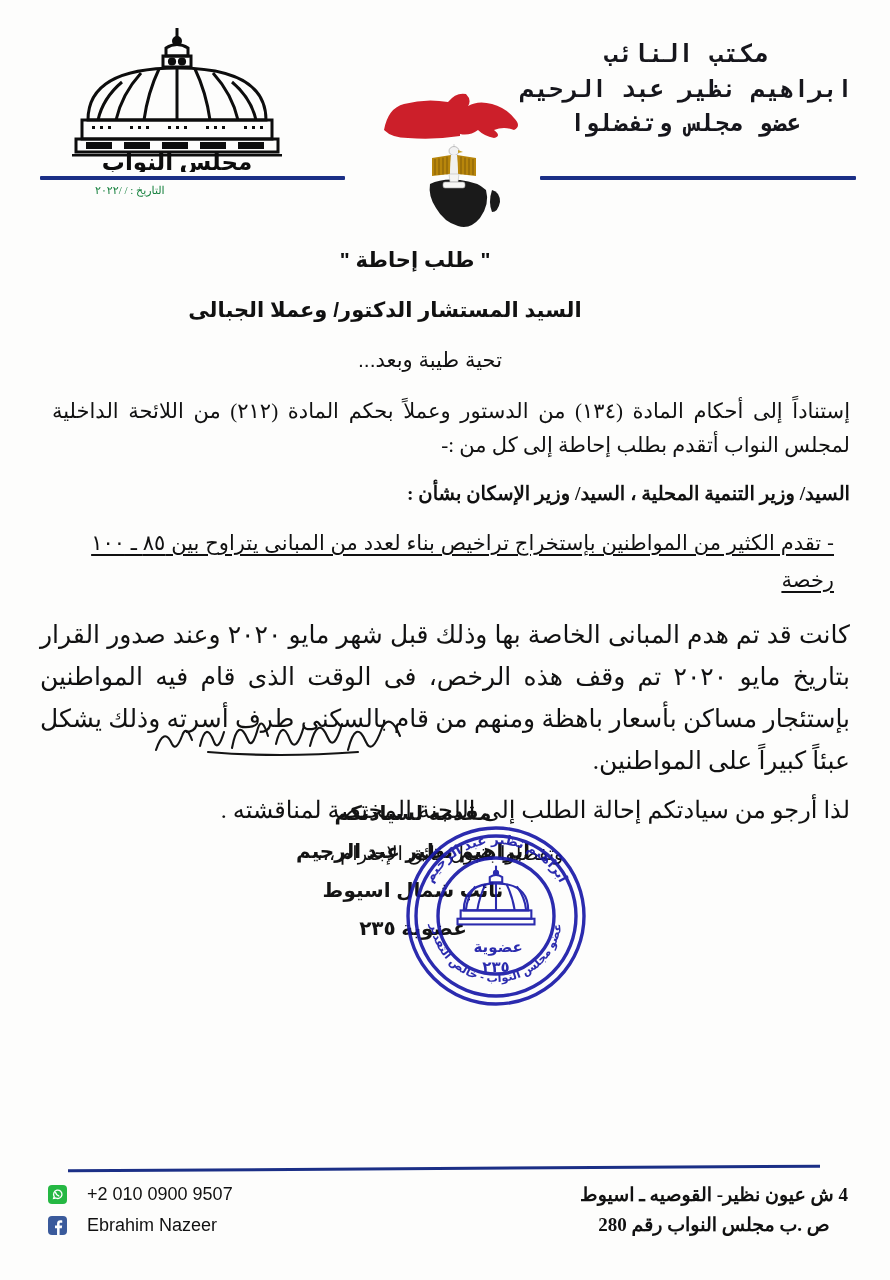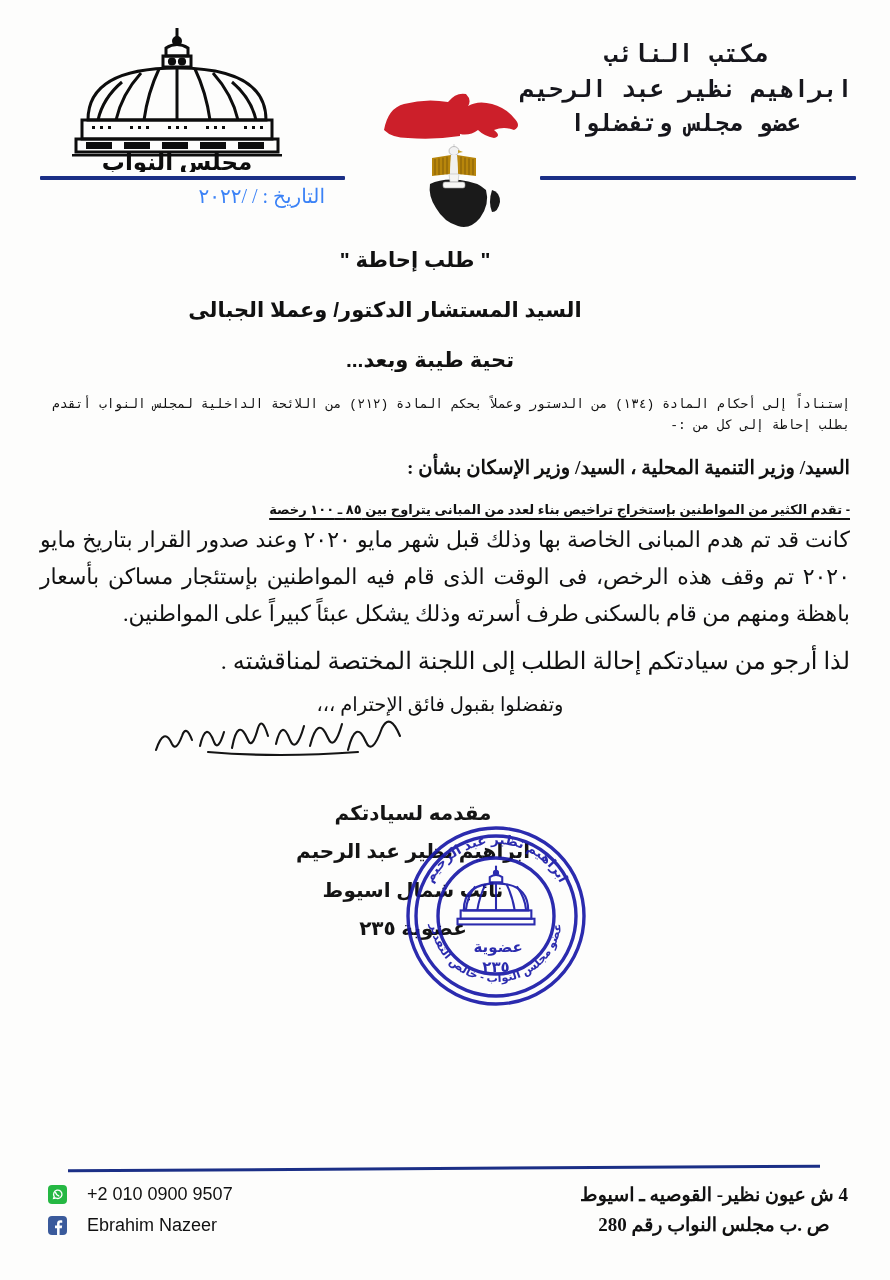--- a/index.html
+++ b/index.html
@@ -83,25 +83,25 @@
     top: 176px;
     left: 40px;
     width: 305px;
   }
 
   .date-line {
     position: absolute;
     top: 184px;
     left: 95px;
     width: 230px;
-    text-align: right;
+    text-align: left;
     direction: rtl;
     font-family: "Liberation Serif", "DejaVu Serif", serif;
-    font-size: 20px;
-    color: #3b82f6;
+    font-size: 11px;
+    color: #15803d;
     white-space: nowrap;
   }
 
   
   .doc-body {
     position: absolute;
     top: 248px;
     left: 40px;
     width: 810px;
     direction: rtl;
@@ -131,60 +131,60 @@
     font-family: "Liberation Sans", "DejaVu Sans", sans-serif;
     font-weight: bold;
     font-size: 21px;
     text-align: center;
     margin: 0 0 26px 0;
     padding-right: 6px;
   }
 
   .greeting {
     font-family: "Liberation Sans", "DejaVu Sans", sans-serif;
-    font-weight: bold;
+    font-weight: normal;
     font-size: 21px;
     text-align: center;
     margin: 0 0 22px 0;
     padding-right: 30px;
   }
 
   .para {
-    font-family: Liberation Mono, monospace;
-    font-size: 13px;
+    font-family: Liberation Serif, serif;
+    font-size: 21px;
     line-height: 1.62;
     text-align: justify;
     text-align-last: right;
     margin: 0 0 16px 12px;
   }
   .para.intro { margin-bottom: 20px; }
 
   .recipients {
     font-family: "Liberation Serif", "DejaVu Serif", serif;
     font-weight: bold;
     font-size: 19.5px;
     margin: 0 0 20px 0;
   }
 
   .subject {
     font-family: "Liberation Sans", "DejaVu Sans", sans-serif;
-    font-weight: bold;
-    font-size: 13px;
+    font-weight: normal;
+    font-size: 21px;
     line-height: 1.74;
-    margin: 0;
+    margin: 16px;
   }
   .subject .u {
     text-decoration: underline;
     text-underline-offset: 4px;
     text-decoration-thickness: 2px;
   }
 
   .para-main {
     font-family: "Liberation Serif", "DejaVu Serif", serif;
-    font-size: 22px;
+    font-size: 25px;
     line-height: 1.68;
     text-align: justify;
     text-align-last: right;
     margin: 0 0 14px 0;
   }
 
   .closing-req {
     font-family: "Liberation Serif", "DejaVu Serif", serif;
     font-size: 24px;
     margin: 8px 0 0 0;

